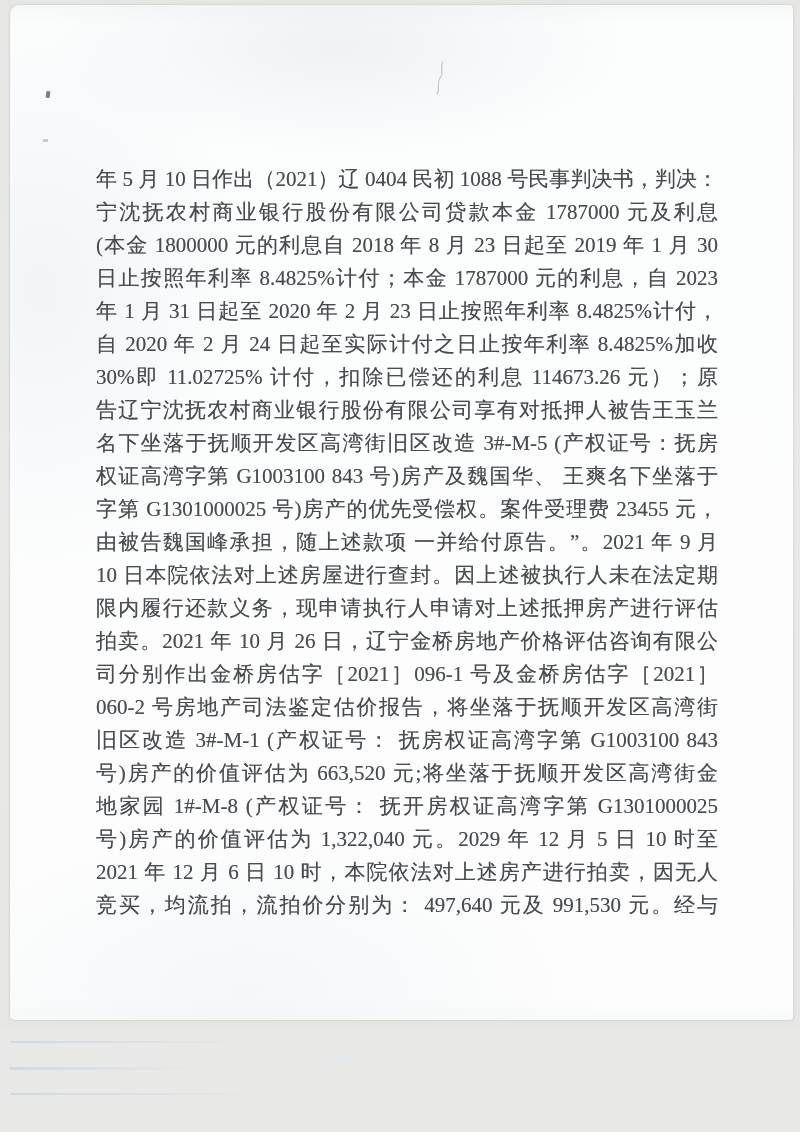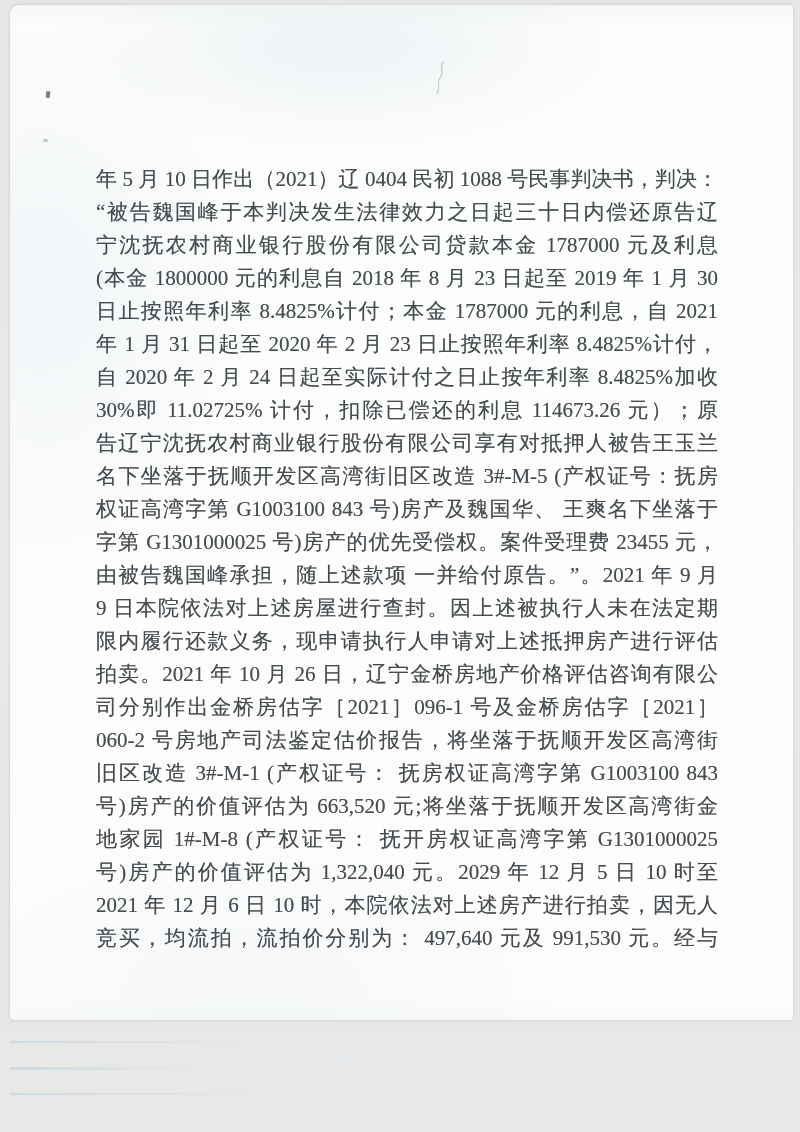--- a/index.html
+++ b/index.html
@@ -74,33 +74,32 @@
     </div>
     <div class="artifact speck-1"></div>
     <div class="artifact speck-2"></div>
     <div class="artifact streak streak-1"></div>
     <div class="artifact streak streak-2"></div>
     <div class="artifact streak streak-3"></div>
     <div class="artifact smudge"></div>
 
     <div class="text-block">
       <div class="line">年 5 月 10 日作出（2021）辽 0404 民初 1088 号民事判决书，判决：</div>
-      <div class="line">“被告魏国峰于本判决发生法律效力之日起三十日内偿还原告辽</div>
       <div class="line">宁沈抚农村商业银行股份有限公司贷款本金 1787000 元及利息</div>
       <div class="line">(本金 1800000 元的利息自 2018 年 8 月  23 日起至 2019 年 1 月 30</div>
-      <div class="line">日止按照年利率 8.4825%计付；本金 1787000 元的利息，自 2021</div>
+      <div class="line">日止按照年利率 8.4825%计付；本金 1787000 元的利息，自 2023</div>
       <div class="line">年 1 月 31 日起至 2020 年 2 月 23 日止按照年利率 8.4825%计付，</div>
       <div class="line">自 2020 年 2 月 24 日起至实际计付之日止按年利率 8.4825%加收</div>
       <div class="line">30%即 11.02725% 计付，扣除已偿还的利息 114673.26 元）；原</div>
       <div class="line">告辽宁沈抚农村商业银行股份有限公司享有对抵押人被告王玉兰</div>
       <div class="line">名下坐落于抚顺开发区高湾街旧区改造 3#-M-5 (产权证号：抚房</div>
       <div class="line">权证高湾字第 G1003100 843 号)房产及魏国华、 王爽名下坐落于</div>
       <div class="line">字第 G1301000025 号)房产的优先受偿权。案件受理费 23455 元，</div>
       <div class="line">由被告魏国峰承担，随上述款项 一并给付原告。”。2021 年 9 月</div>
-      <div class="line">9 日本院依法对上述房屋进行查封。因上述被执行人未在法定期</div>
+      <div class="line">10 日本院依法对上述房屋进行查封。因上述被执行人未在法定期</div>
       <div class="line">限内履行还款义务，现申请执行人申请对上述抵押房产进行评估</div>
       <div class="line">拍卖。2021 年 10 月 26 日，辽宁金桥房地产价格评估咨询有限公</div>
       <div class="line">司分别作出金桥房估字［2021］096-1 号及金桥房估字［2021］</div>
       <div class="line">060-2 号房地产司法鉴定估价报告，将坐落于抚顺开发区高湾街</div>
       <div class="line">旧区改造 3#-M-1 (产权证号： 抚房权证高湾字第 G1003100 843</div>
       <div class="line">号)房产的价值评估为 663,520 元;将坐落于抚顺开发区高湾街金</div>
       <div class="line">地家园 1#-M-8 (产权证号： 抚开房权证高湾字第 G1301000025</div>
       <div class="line">号)房产的价值评估为 1,322,040 元。2029 年 12 月 5 日 10 时至</div>
       <div class="line">2021 年 12 月 6 日 10 时，本院依法对上述房产进行拍卖，因无人</div>
       <div class="line">竞买，均流拍，流拍价分别为： 497,640 元及 991,530 元。经与</div>

